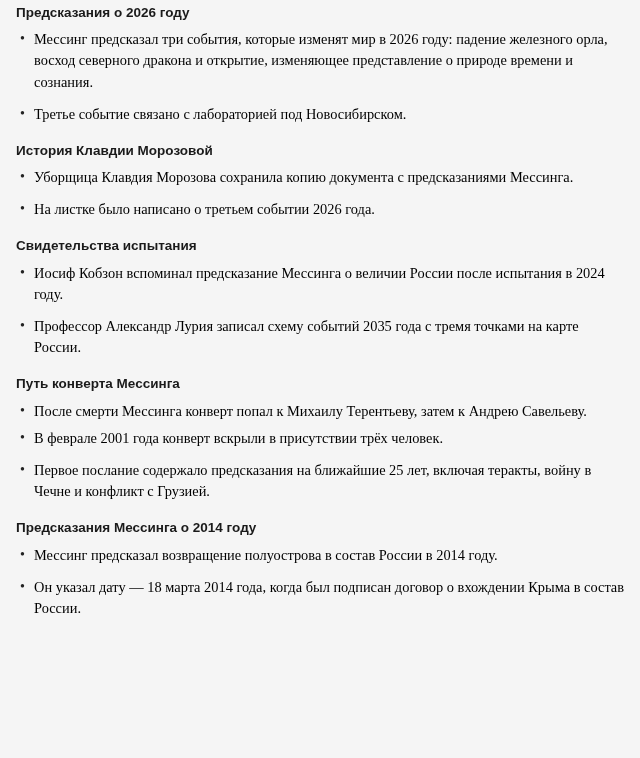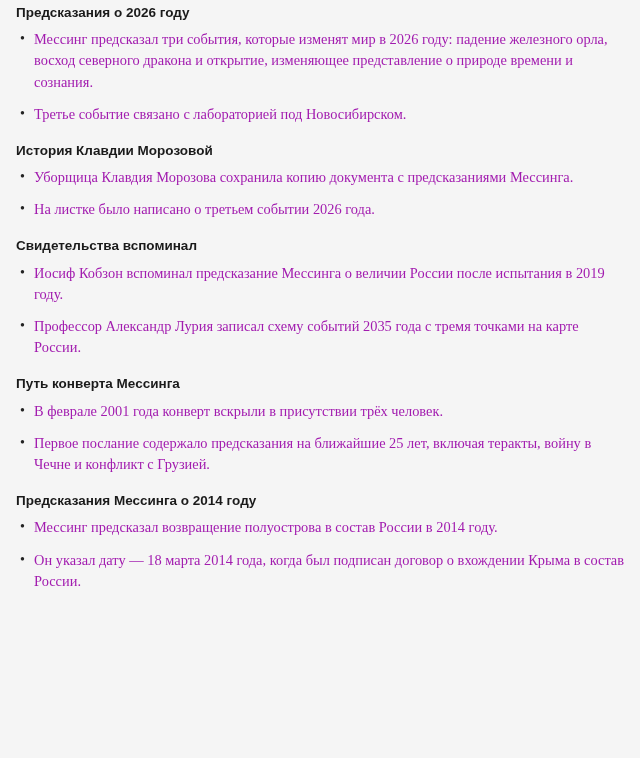--- a/index.html
+++ b/index.html
@@ -41,21 +41,21 @@
     margin: 0;
     padding: 0;
   }
   ul.bullets li {
     position: relative;
     padding-left: 18px;
     margin: 0 0 11px 0;
     font-family: "Liberation Serif", serif;
     font-size: 14.4px;
     line-height: 1.47;
-    color: #a21caf;
+    color: #000000;
   }
   ul.bullets li:last-child {
     margin-bottom: 0;
   }
   ul.bullets li::before {
     content: "\2022";
     position: absolute;
     left: 4px;
     top: -1px;
     font-size: 14px;
@@ -78,30 +78,31 @@
 
   <div class="section">
     <h2 class="section-heading">История Клавдии Морозовой</h2>
     <ul class="bullets">
       <li>Уборщица Клавдия Морозова сохранила копию документа с предсказаниями Мессинга.</li>
       <li>На листке было написано о третьем событии 2026 года.</li>
     </ul>
   </div>
 
   <div class="section">
-    <h2 class="section-heading">Свидетельства вспоминал</h2>
+    <h2 class="section-heading">Свидетельства испытания</h2>
     <ul class="bullets">
-      <li>Иосиф Кобзон вспоминал предсказание Мессинга о величии России после испытания в 2019 году.</li>
+      <li>Иосиф Кобзон вспоминал предсказание Мессинга о величии России после испытания в 2024 году.</li>
       <li>Профессор Александр Лурия записал схему событий 2035 года с тремя точками на карте России.</li>
     </ul>
   </div>
 
   <div class="section">
     <h2 class="section-heading">Путь конверта Мессинга</h2>
     <ul class="bullets">
+      <li>После смерти Мессинга конверт попал к Михаилу Терентьеву, затем к Андрею Савельеву.</li>
     </ul>
   </div>
 
   <div class="section">
     <ul class="bullets">
       <li>В феврале 2001 года конверт вскрыли в присутствии трёх человек.</li>
       <li>Первое послание содержало предсказания на ближайшие 25 лет, включая теракты, войну в Чечне и конфликт с Грузией.</li>
     </ul>
   </div>
 

